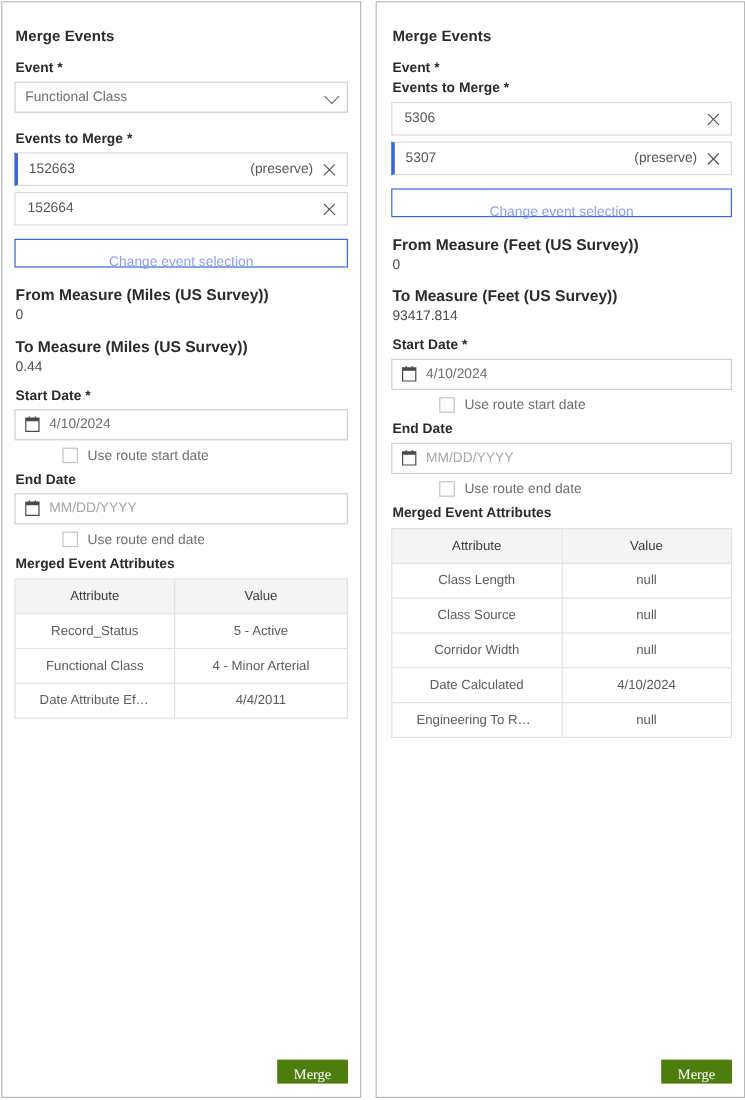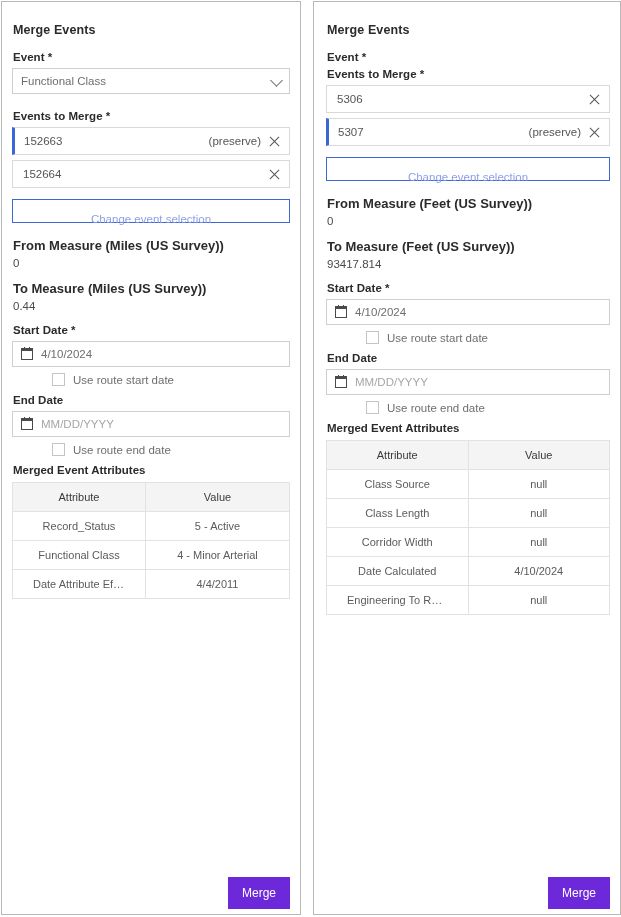--- a/index.html
+++ b/index.html
@@ -238,27 +238,27 @@
     position: absolute;
     left: 0; right: 0; bottom: 0;
     height: 42px;
     display: flex;
     align-items: center;
     justify-content: flex-end;
     padding-right: 10px;
     box-sizing: border-box;
   }
   .btn-merge {
-    background: #6d28d9;
+    background: #4d7c0f;
     color: #ffffff;
     border: none;
-    font-family: Liberation Sans, sans-serif;
+    font-family: Liberation Serif, serif;
     font-size: 12px;
     padding: 0 14px;
-    height: 32px;
+    height: 20px;
     line-height: 24px;
     cursor: pointer;
   }
 </style>
 </head>
 <body>
 
 <div class="stage">
   <div class="panel panel-left">
       <div class="panel-inner">
@@ -385,25 +385,25 @@
             <col class="c2">
           </colgroup>
           <thead>
             <tr>
               <th>Attribute</th>
               <th>Value</th>
             </tr>
           </thead>
           <tbody>
             <tr>
+              <td>Class Length</td>
+              <td>null</td>
+            </tr>
+            <tr>
               <td>Class Source</td>
-              <td>null</td>
-            </tr>
-            <tr>
-              <td>Class Length</td>
               <td>null</td>
             </tr>
             <tr>
               <td>Corridor Width</td>
               <td>null</td>
             </tr>
             <tr>
               <td>Date Calculated</td>
               <td>4/10/2024</td>
             </tr>

